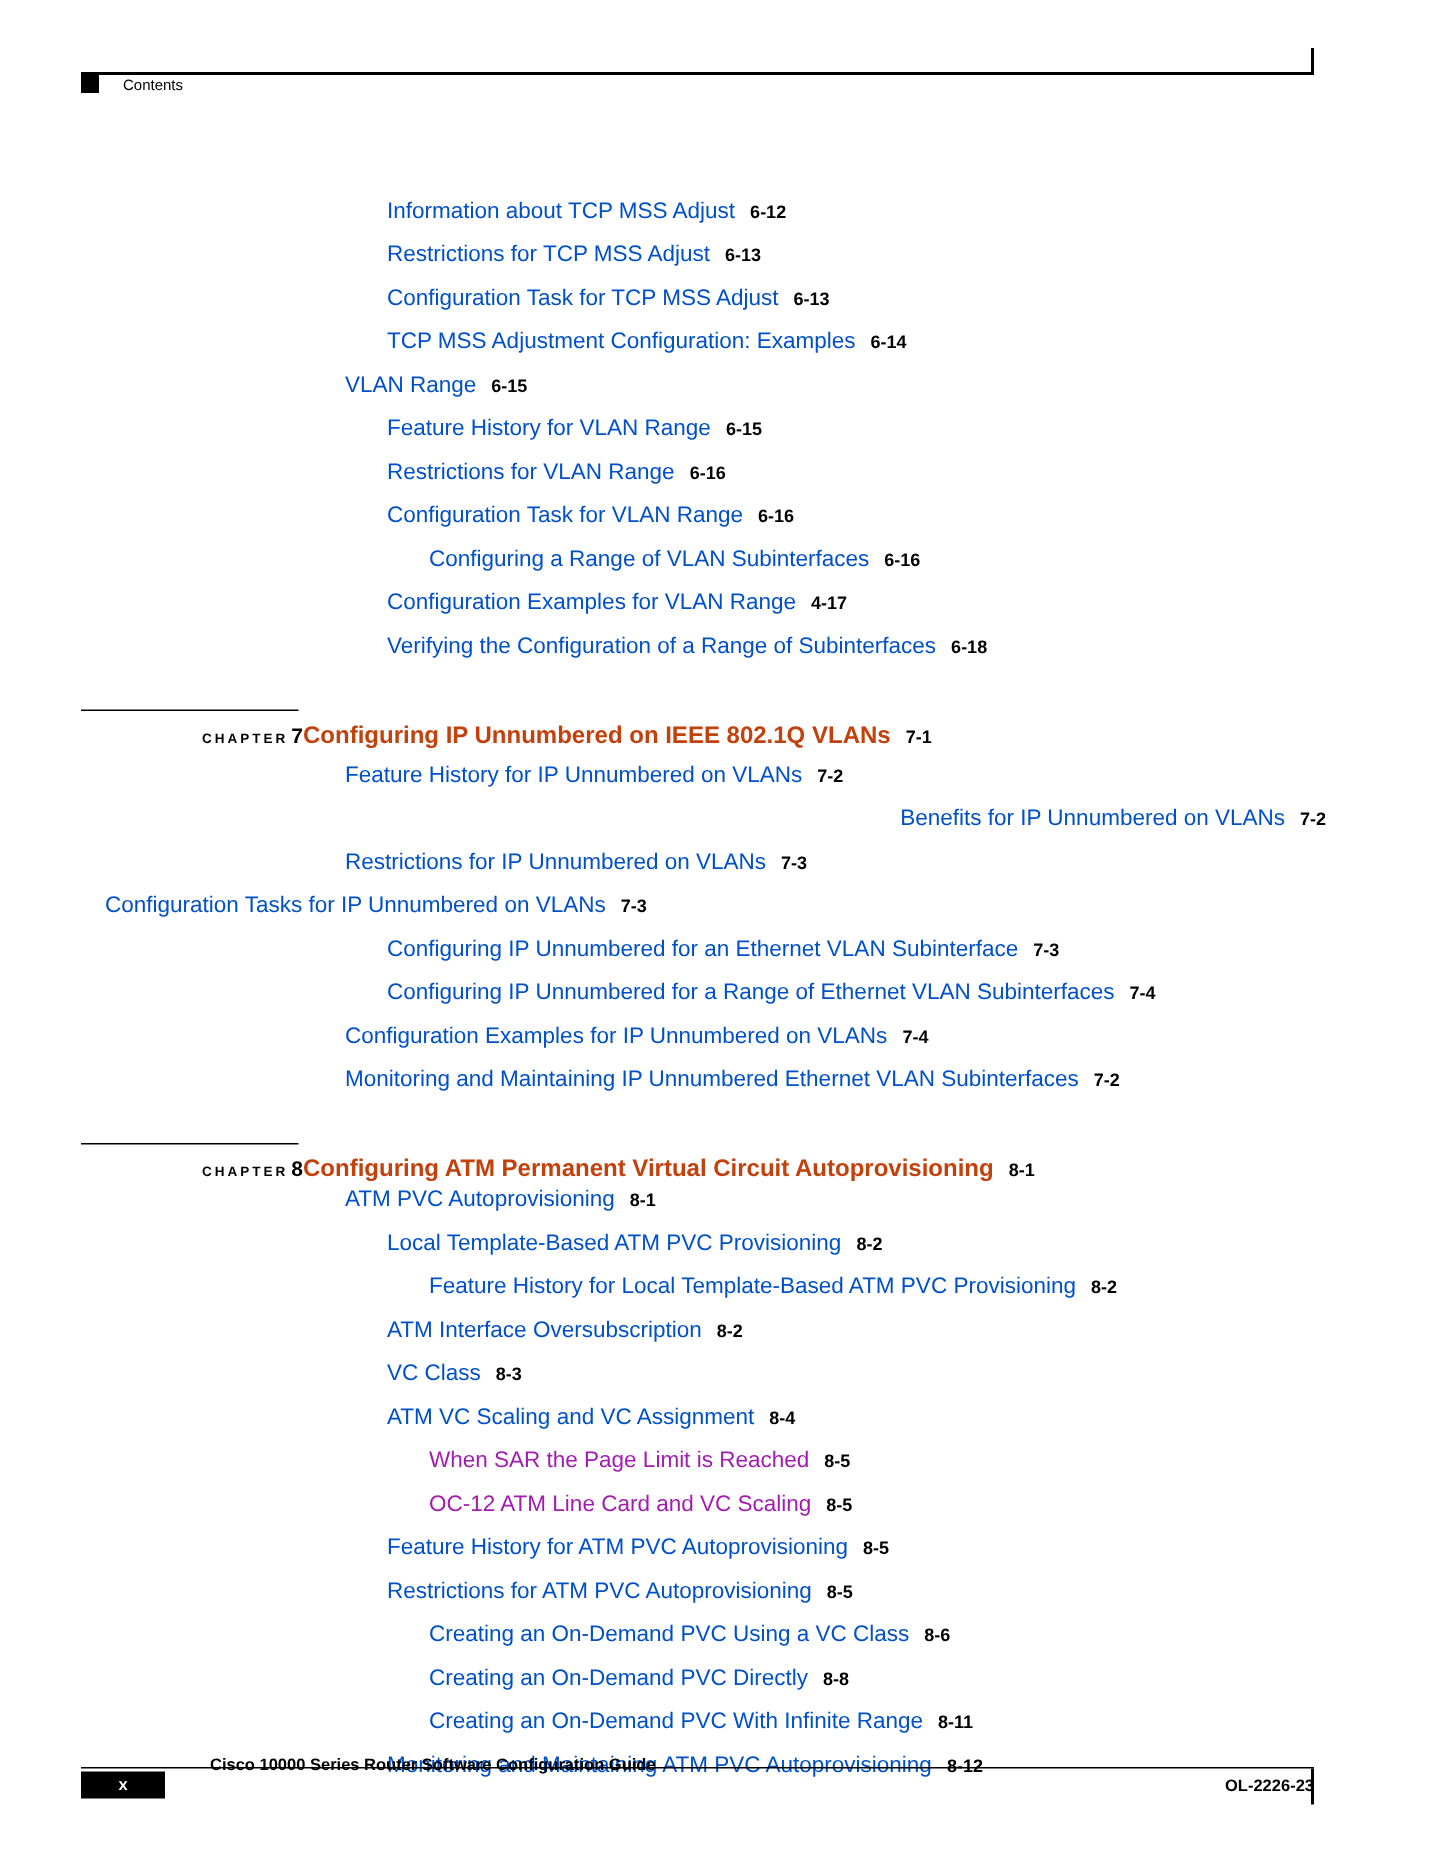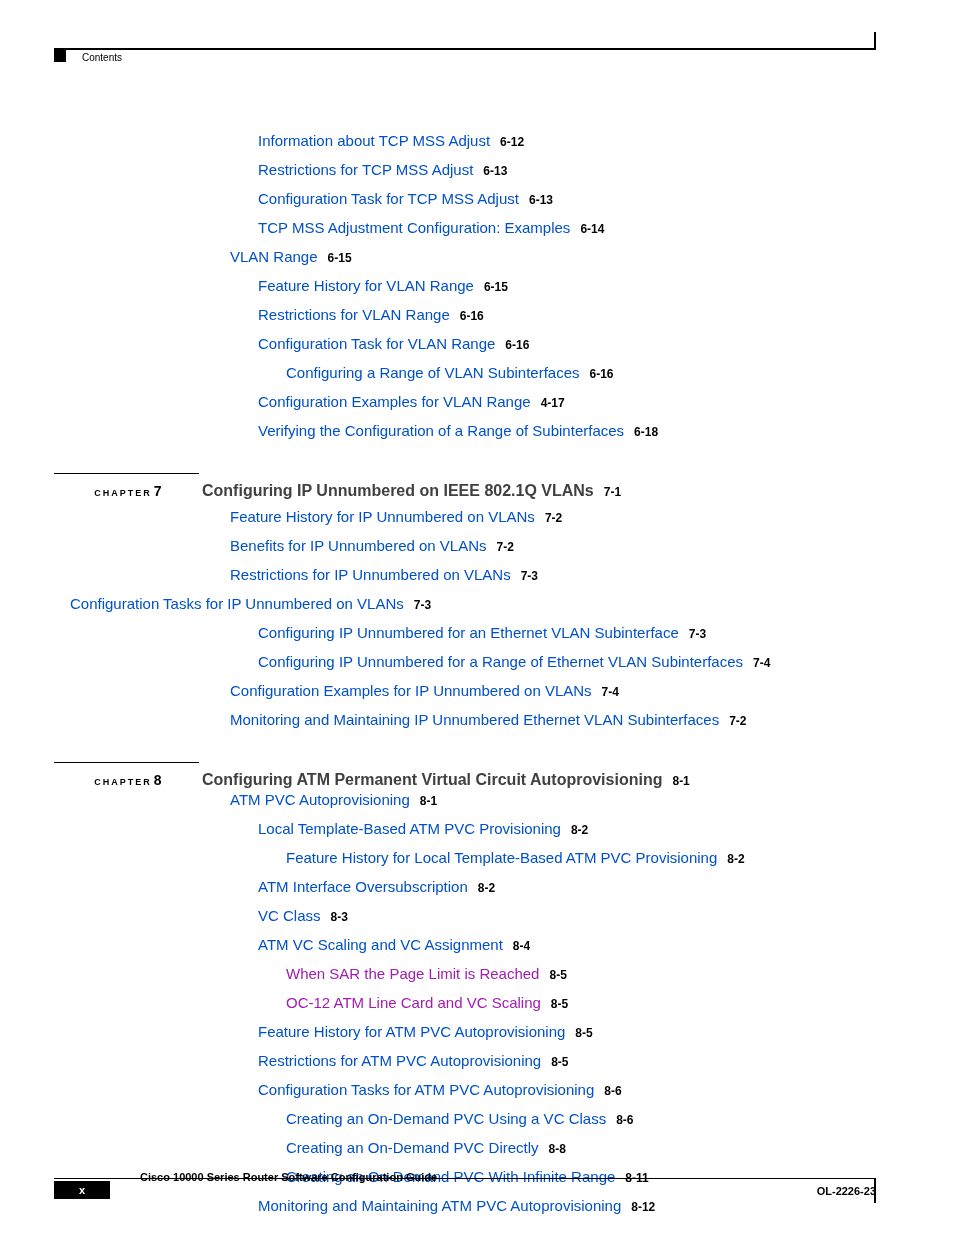--- a/index.html
+++ b/index.html
@@ -51,21 +51,21 @@
   }
   .toc-line {
     margin-bottom: 8px;
     font-size: 15px;
     line-height: 1.4;
   }
   .link {
     color: #0050c8;
   }
   .chapter-title {
-    color: #404040;
+    color: #c2410c;
     font-weight: bold;
     font-size: 16px;
   }
   .pageref {
     color: #000;
     font-weight: bold;
     font-size: 12px;
     margin-left: 10px;
   }
   .chapter-label {
@@ -91,21 +91,21 @@
   .indent1 { margin-left: 176px; }
   .indent2 { margin-left: 204px; }
   .indent3 { margin-left: 232px; }
   .chapter-row {
     display: flex;
     align-items: baseline;
     margin-left: 0;
   }
   .chapter-side {
     width: 148px;
-    text-align: center;
+    text-align: right;
     padding-top: 2px;
   }
   .chapter-hr-row {
     margin-left: 0;
     margin-right: 0;
     margin-bottom: 6px;
     width: 145px;
   }
   .footer-line {
     position: absolute;
@@ -183,21 +183,21 @@
   <div class="chapter-row">
     <div class="chapter-side">
       <span class="chapter-label">CHAPTER</span><span class="chapter-num">7</span>
     </div>
     <div>
       <a class="chapter-title">Configuring IP Unnumbered on IEEE 802.1Q VLANs</a><span class="pageref">7-1</span>
     </div>
   </div>
   <div id="ch7-entries">
       <div class="toc-line indent1" style="margin-top: 6px;"><a class="link">Feature History for IP Unnumbered on VLANs</a><span class="pageref">7-2</span></div>
-      <div class="toc-line indent1" style="margin-top: 6px;"><a class="link">Benefits for IP Unnumbered on VLANs</a><span class="pageref">7-2</span></div>
+      <div class="toc-line indent1" style="margin-top: 6px; text-align: right;"><a class="link">Benefits for IP Unnumbered on VLANs</a><span class="pageref">7-2</span></div>
       <div class="toc-line indent1" style="margin-top: 6px;"><a class="link">Restrictions for IP Unnumbered on VLANs</a><span class="pageref">7-3</span></div>
       <div class="toc-line indent1" style="margin-top: 6px; margin-left: 16px;"><a class="link">Configuration Tasks for IP Unnumbered on VLANs</a><span class="pageref">7-3</span></div>
       <div class="toc-line indent2"><a class="link">Configuring IP Unnumbered for an Ethernet VLAN Subinterface</a><span class="pageref">7-3</span></div>
       <div class="toc-line indent2"><a class="link">Configuring IP Unnumbered for a Range of Ethernet VLAN Subinterfaces</a><span class="pageref">7-4</span></div>
       <div class="toc-line indent1" style="margin-top: 6px;"><a class="link">Configuration Examples for IP Unnumbered on VLANs</a><span class="pageref">7-4</span></div>
       <div class="toc-line indent1" style="margin-top: 6px;"><a class="link">Monitoring and Maintaining IP Unnumbered Ethernet VLAN Subinterfaces</a><span class="pageref">7-2</span></div>
     </div>
 
   <div class="section-gap"></div>
 
@@ -216,21 +216,20 @@
       <div class="toc-line indent1"><a class="link">ATM PVC Autoprovisioning</a><span class="pageref">8-1</span></div>
       <div class="toc-line indent2"><a class="link">Local Template-Based ATM PVC Provisioning</a><span class="pageref">8-2</span></div>
       <div class="toc-line indent3"><a class="link">Feature History for Local Template-Based ATM PVC Provisioning</a><span class="pageref">8-2</span></div>
       <div class="toc-line indent2"><a class="link">ATM Interface Oversubscription</a><span class="pageref">8-2</span></div>
       <div class="toc-line indent2"><a class="link">VC Class</a><span class="pageref">8-3</span></div>
       <div class="toc-line indent2"><a class="link">ATM VC Scaling and VC Assignment</a><span class="pageref">8-4</span></div>
       <div class="toc-line indent3"><span class="black-text">When SAR the Page Limit is Reached</span><span class="pageref">8-5</span></div>
       <div class="toc-line indent3"><span class="black-text">OC-12 ATM Line Card and VC Scaling</span><span class="pageref">8-5</span></div>
       <div class="toc-line indent2"><a class="link">Feature History for ATM PVC Autoprovisioning</a><span class="pageref">8-5</span></div>
       <div class="toc-line indent2"><a class="link">Restrictions for ATM PVC Autoprovisioning</a><span class="pageref">8-5</span></div>
-      <div class="toc-line indent2"><a class="link">Configuration Tasks for ATM PVC Autoprovisioning</a><span class="pageref">8-6</span></div>
       <div class="toc-line indent3"><a class="link">Creating an On-Demand PVC Using a VC Class</a><span class="pageref">8-6</span></div>
       <div class="toc-line indent3"><a class="link">Creating an On-Demand PVC Directly</a><span class="pageref">8-8</span></div>
       <div class="toc-line indent3"><a class="link">Creating an On-Demand PVC With Infinite Range</a><span class="pageref">8-11</span></div>
       <div class="toc-line indent2"><a class="link">Monitoring and Maintaining ATM PVC Autoprovisioning</a><span class="pageref">8-12</span></div>
     </div>
 </div>
 
 <div class="footer-title">Cisco 10000 Series Router Software Configuration Guide</div>
 <div class="footer-line"></div>
 <div class="page-num-box">

